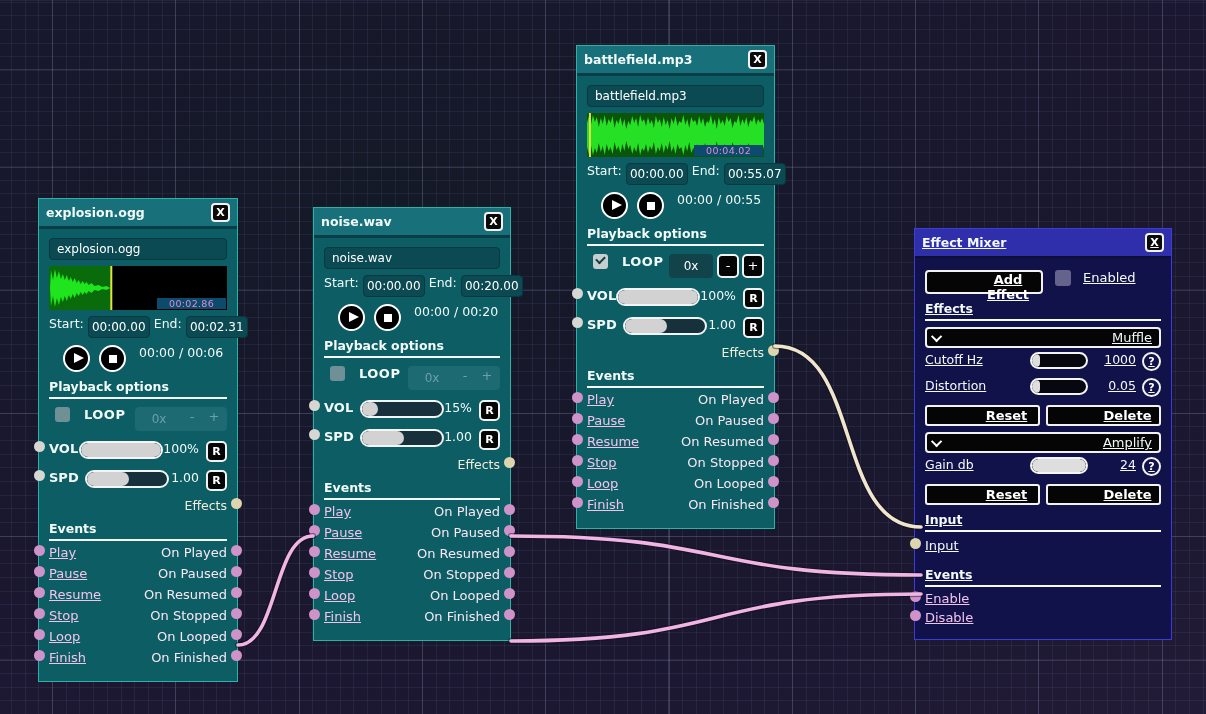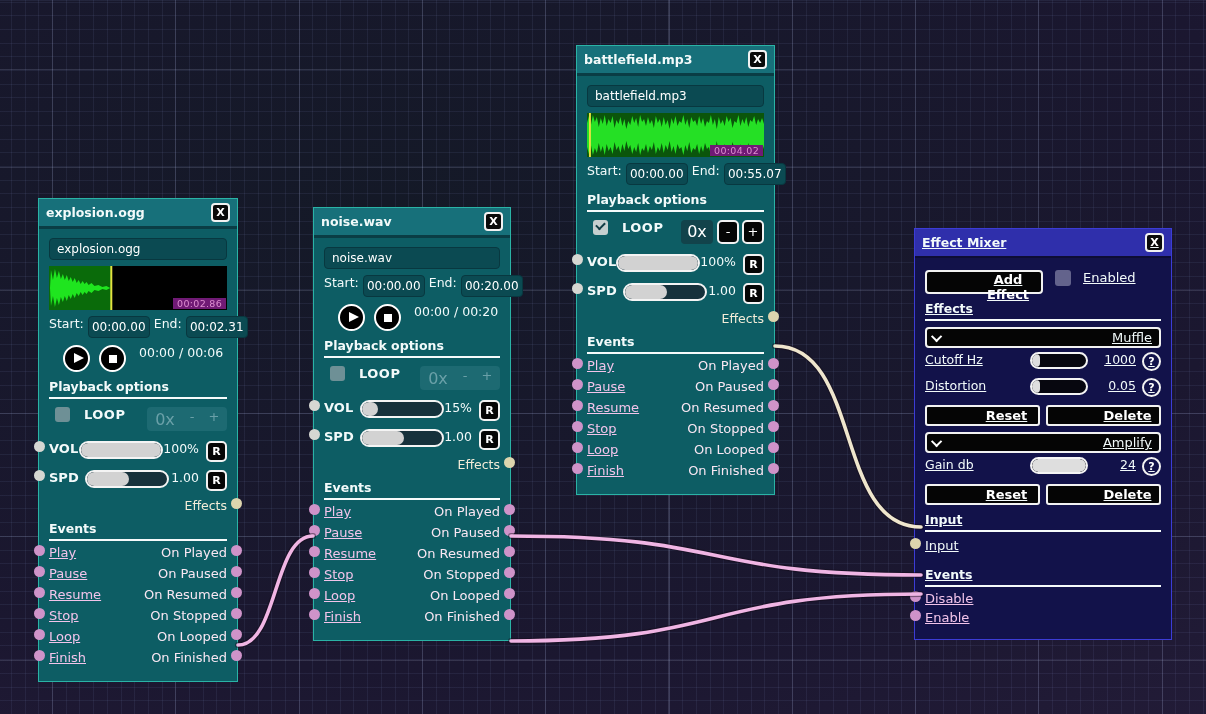--- a/index.html
+++ b/index.html
@@ -29,42 +29,42 @@
   .section { font-weight:bold; font-size:12.5px; margin-top:7px; }
 
   
   .audio { width:200px; background:#0d5d64; border:1px solid #2ab3a6; }
   .audio .titlebar { background:#17707a; border-bottom:3px solid #0a3d45; }
   .field { background:#0b4a52; border:1px solid #083840; border-radius:4px;
     color:#fff; font-size:12px; padding:3px 7px; height:22px; }
   .filename { margin-top:2px; }
   .waveform { position:relative; margin-top:6px; height:44px; background:#000; }
   .waveform svg { display:block; width:100%; height:100%; }
-  .wavetime { position:absolute; right:1px; bottom:1px; background:#701a75;
-    color:#dd8ed0; font-size:9.5px; padding:0 4px; letter-spacing:0.3px; }
+  .wavetime { position:absolute; right:1px; bottom:1px; background:#0c4a6e;
+    color:#dd8ed0; font-size:9.5px; padding:0 12px; letter-spacing:0.3px; }
   .startend { margin-top:6px; gap:4px; font-size:12.5px; }
   .field.small { width:62px; text-align:center; padding:3px 2px; flex:0 0 auto; }
   .transport { margin-top:7px; gap:9px; padding-left:14px; }
   .circlebtn { width:27px; height:27px; border-radius:50%; background:#000;
     border:2px solid #fff; position:relative; cursor:pointer; flex:0 0 auto; }
   .tri { position:absolute; left:9px; top:6px; width:0; height:0;
     border-left:10px solid #fff; border-top:5.5px solid transparent; border-bottom:5.5px solid transparent; }
   .sq { position:absolute; left:8px; top:8px; width:8px; height:8px; background:#fff; }
   .ptime { font-size:12.5px; margin-left:4px; }
 
   .looprow { margin-top:8px; height:26px; }
   .checkbox { width:15px; height:15px; border-radius:3px; background:#6e9096; margin:0 14px 0 6px; cursor:pointer; position:relative; flex:0 0 auto;}
   .checkbox.checked { background:#c6cfcf; }
   .checkbox.checked::after { content:""; position:absolute; left:3px; top:2px; width:7px; height:4px;
     border-left:2.5px solid #123c44; border-bottom:2.5px solid #123c44; transform:rotate(-45deg); }
   .looplbl { font-weight:bold; font-size:13px; letter-spacing:0.5px; }
   .counter { margin-left:auto; display:flex; align-items:center; }
   .counter.faded { background:#1d6a72; border-radius:4px; height:24px; padding:0 2px; }
   .counter.faded .cnt, .counter.faded .cbtn { color:#6aa0a8; background:transparent; border:none; }
-  .cnt { width:32px; text-align:center; font-size:16px; color:#fff; }
+  .cnt { width:44px; text-align:center; font-size:12px; color:#fff; }
   .counter.active .cnt { background:#12434b; border-radius:4px; height:24px; line-height:24px; margin-right:4px; }
   .cbtn { width:22px; height:24px; text-align:center; font-size:13px; color:#fff;
     background:#050505; border:2px solid #f2f2f2; border-radius:5px; line-height:20px; cursor:pointer; font-family:inherit; }
   .counter.active .cbtn + .cbtn { margin-left:3px; }
 
   .sliderrow { margin-top:8px; height:21px; }
   .slbl { font-weight:bold; font-size:13px; width:36px; }
   .slider { width:84px; height:18px; border:2px solid #f4f4f4; border-radius:10px;
     background:#16313b; overflow:hidden; cursor:pointer; flex:0 0 auto; }
   .slider .fill { height:100%; background:#d2d2d2; border-radius:8px; }
@@ -342,20 +342,29 @@
           <rect x="2" y="0" width="2" height="44" fill="#e3e340"></rect>
         </svg>
         <span class="wavetime">00:04.02</span>
       </div>
       <div class="row startend">
         <span>Start:</span>
         <div class="field small">00:00.00</div>
         <span>End:</span>
         <div class="field small">00:55.07</div>
       </div>
+      <div class="row transport">
+        <button class="circlebtn">
+            <span class="tri"></span>
+          </button>
+        <button class="circlebtn">
+            <span class="sq"></span>
+          </button>
+        <span class="ptime">00:00 / 00:55</span>
+      </div>
       <div class="section">Playback options</div>
       <hr class="hr">
       <div class="row looprow">
         <span class="checkbox checked"></span>
         <span class="looplbl">LOOP</span>
         <div class="counter active">
           <span class="cnt">0x</span>
           <span class="cbtn">-</span>
           <span class="cbtn">+</span>
         </div>
@@ -486,25 +495,25 @@
       <div class="section">Input</div>
       <hr class="hr">
       <div class="row inputrow">
         <span class="dot in cream"></span>
         <span>Input</span>
       </div>
       <div class="section">Events</div>
       <hr class="hr">
       <div class="row mixevrow">
         <span class="dot in pink"></span>
+        <span class="evlink">Enable</span>
+      </div>
+      <div class="row mixevrow">
+        <span class="dot in pink"></span>
         <span class="evlink">Disable</span>
-      </div>
-      <div class="row mixevrow">
-        <span class="dot in pink"></span>
-        <span class="evlink">Enable</span>
       </div>
     </div>
   </div>
 
   <svg class="wires" width="1206" height="714" viewBox="0 0 1206 714">
     <path class="wire shadow" d="M238,645 C278,645 273,536 313,536"></path>
     <path class="wire pink" d="M238,645 C278,645 273,536 313,536"></path>
     <path class="wire shadow" d="M511,536 C735,536 697,575 921,575"></path>
     <path class="wire pink" d="M511,536 C735,536 697,575 921,575"></path>
     <path class="wire shadow" d="M511,641 C735,641 697,594 921,594"></path>

